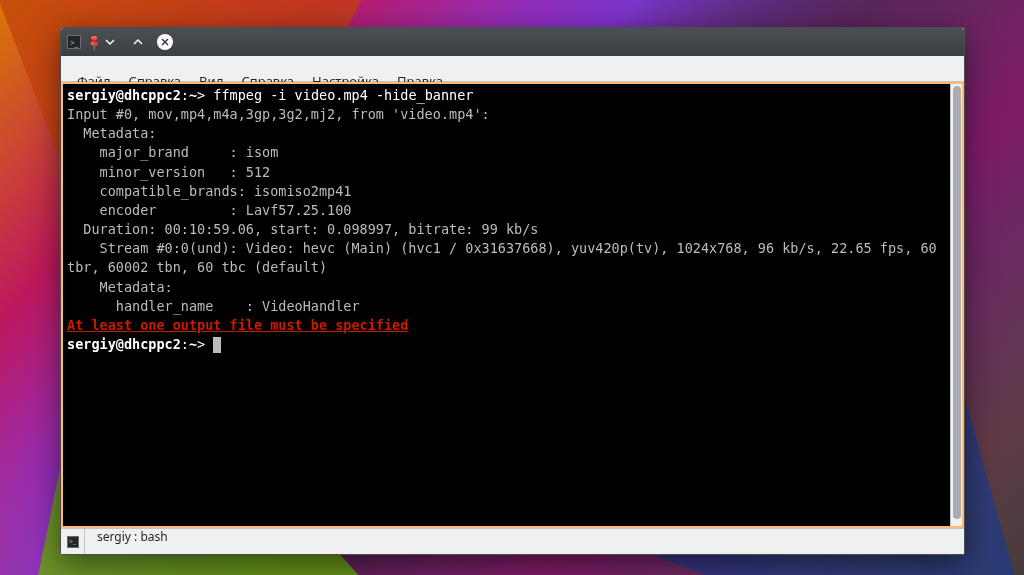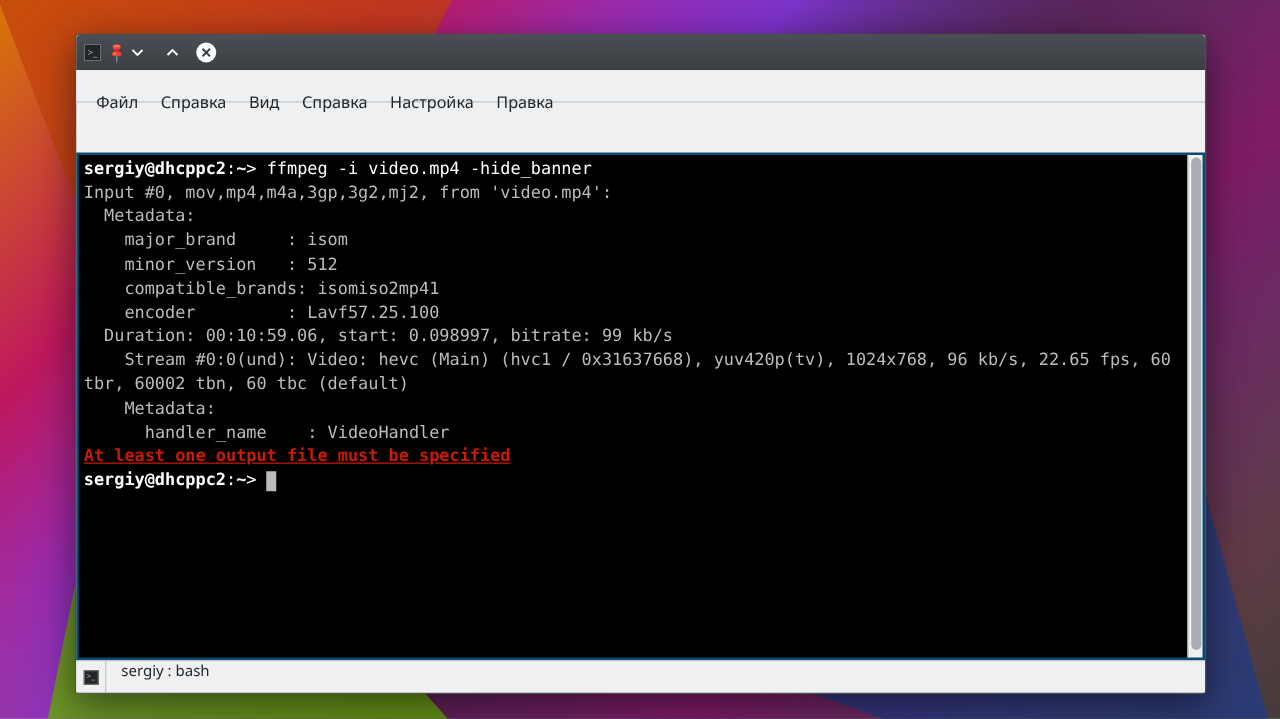--- a/index.html
+++ b/index.html
@@ -151,23 +151,22 @@
       border-bottom: 1px solid #c2c6ca;
     }
     .menu-item {
       padding: 3px 8px;
       cursor: pointer;
       margin-top: 24px;
     }
     .terminal-wrap {
       flex: 1;
       display: flex;
-      background: #0c4a6e;
+      background: #fdba74;
       padding: 2px;
-      margin-top: 40px;
     }
     .terminal {
       flex: 1;
       background: #000000;
       font-family: 'DejaVu Sans Mono', 'Liberation Mono', monospace;
       font-size: 13.5px;
       line-height: 1.42;
       color: #bbbbbb;
       padding: 2px 4px;
       overflow: hidden;

